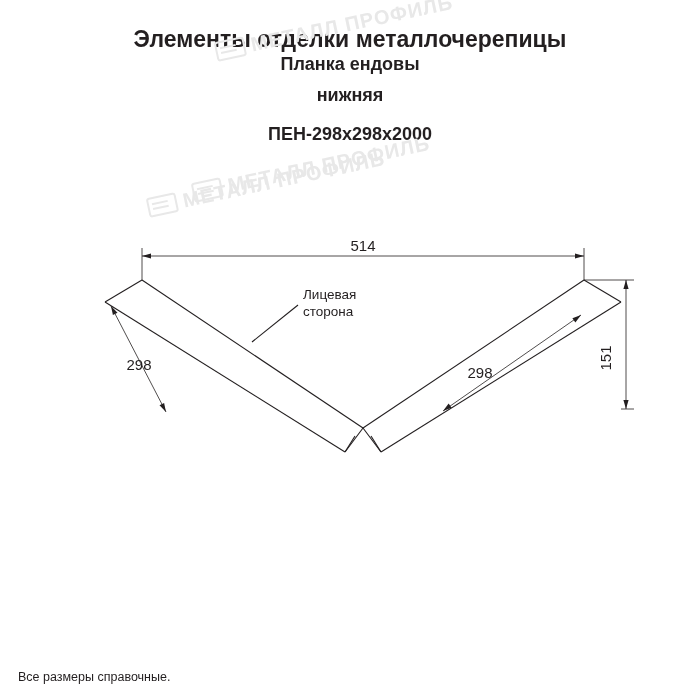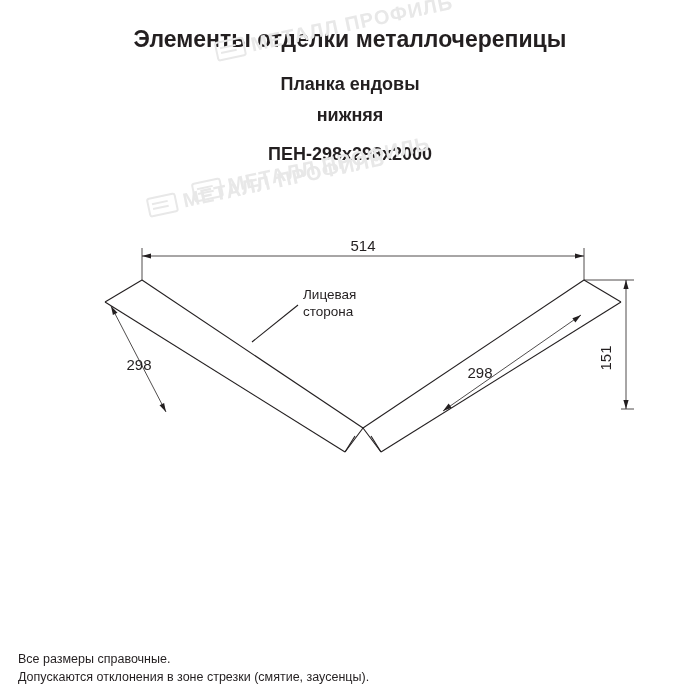--- a/index.html
+++ b/index.html
@@ -29,21 +29,20 @@
   }
   .main-title {
     font-size: 23px;
     font-weight: bold;
     margin-top: 26px;
     letter-spacing: 0px;
   }
   .sub-title-1 {
     font-size: 18px;
     font-weight: bold;
-    margin-top: 20px;
     line-height: 23px;
   }
   .sub-title-2 {
     font-size: 18px;
     font-weight: bold;
     line-height: 23px;
     margin-top: 8px;
   }
   .code-title {
     font-size: 18px;
@@ -181,16 +180,15 @@
       </g>
       <text x="460" y="188" text-anchor="middle" font-size="15">298</text>
 
       <text x="283" y="109" font-size="13.5">Лицевая</text>
       <text x="283" y="126" font-size="13.5">сторона</text>
     </svg>
   </div>
 
   <div class="footer">
     <div>Все размеры справочные.</div>
-    <div>Допускаются отклонения в зоне стрезки (смятие, заусенцы).</div>
   </div>
 
 </div>
 
 </body></html>

